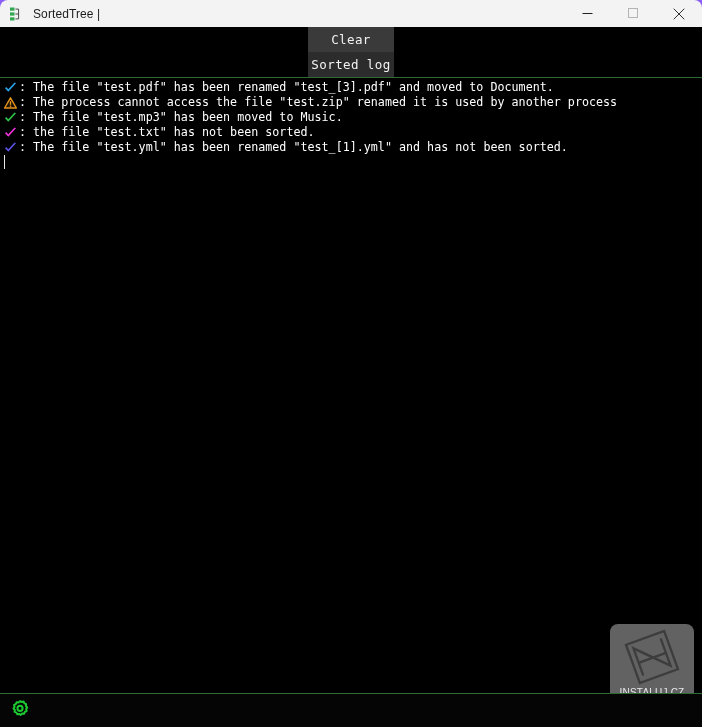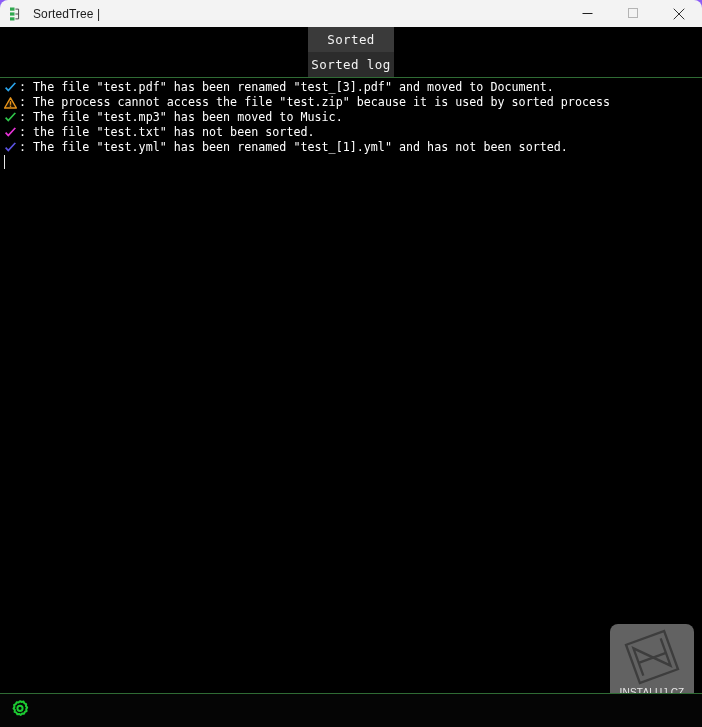--- a/index.html
+++ b/index.html
@@ -262,35 +262,35 @@
     </div>
     <div class="tb-btn close">
       <svg width="12" height="12" viewBox="0 0 12 12">
         <line x1="0.7" y1="0.7" x2="11.3" y2="11.3" stroke="#303030" stroke-width="1"></line>
         <line x1="11.3" y1="0.7" x2="0.7" y2="11.3" stroke="#303030" stroke-width="1"></line>
       </svg>
     </div>
   </div>
 
   <div class="toolbar">
-    <div class="tool-btn sorted">Sorted</div>
+    <div class="tool-btn sorted">Clear</div>
     <div class="tool-btn clearlog">Sorted log</div>
   </div>
   <div class="hr-green-top"></div>
 
   <div class="logarea">
     <div class="log-lines" id="log-lines">
         <div class="log-line"><span class="log-icon"><svg width="13" height="12" viewBox="0 0 13 12">
               <path d="M1 6.2 L4.3 9.8 L12 1.2 L10.6 0.4 L4.3 7.3 L2.2 5.0 Z" fill="#2aa3e8"></path>
             </svg></span><span class="log-text">: The file "test.pdf" has been renamed "test_[3].pdf" and moved to Document.</span></div>
         <div class="log-line"><span class="log-icon"><svg width="13" height="12" viewBox="0 0 13 12">
               <path d="M6.5 0.8 L12.4 11 L0.6 11 Z" fill="#1a1205" stroke="#e8941a" stroke-width="1.4" stroke-linejoin="round"></path>
               <rect x="5.8" y="4.2" width="1.4" height="3.6" fill="#e8941a"></rect>
               <rect x="5.8" y="8.5" width="1.4" height="1.4" fill="#e8941a"></rect>
-            </svg></span><span class="log-text">: The process cannot access the file "test.zip" because it is used by sorted process</span></div>
+            </svg></span><span class="log-text">: The process cannot access the file "test.zip" renamed it is used by another process</span></div>
         <div class="log-line"><span class="log-icon"><svg width="13" height="12" viewBox="0 0 13 12">
               <path d="M1 6.2 L4.3 9.8 L12 1.2 L10.6 0.4 L4.3 7.3 L2.2 5.0 Z" fill="#2fc44a"></path>
             </svg></span><span class="log-text">: The file "test.mp3" has been moved to Music.</span></div>
         <div class="log-line"><span class="log-icon"><svg width="13" height="12" viewBox="0 0 13 12">
               <path d="M1 6.2 L4.3 9.8 L12 1.2 L10.6 0.4 L4.3 7.3 L2.2 5.0 Z" fill="#e832d8"></path>
             </svg></span><span class="log-text">: the file "test.txt" has not been sorted.</span></div>
         <div class="log-line"><span class="log-icon"><svg width="13" height="12" viewBox="0 0 13 12">
               <path d="M1 6.2 L4.3 9.8 L12 1.2 L10.6 0.4 L4.3 7.3 L2.2 5.0 Z" fill="#5a52e0"></path>
             </svg></span><span class="log-text">: The file "test.yml" has been renamed "test_[1].yml" and has not been sorted.</span></div>
       </div>

